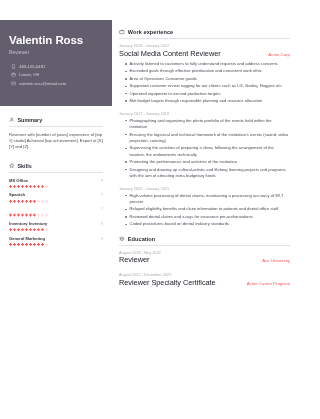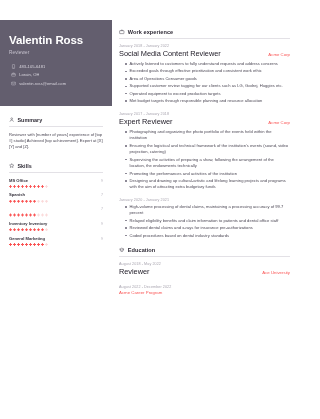--- a/index.html
+++ b/index.html
@@ -395,24 +395,20 @@
               <li>Actively listened to customers to fully understand requests and address concerns</li>
               <li>Exceeded goals through effective prioritization and consistent work ethic</li>
               <li>Area of Operations Consumer goods</li>
               <li>Supported customer review tagging for our clients such as LG, Godrej, Huggies etc.</li>
               <li>Operated equipment to exceed production targets</li>
               <li>Met budget targets through responsible planning and resource allocation</li>
             </ul>
           </div>
           <div class="entry">
             <div class="entry-date">January 2017 - January 2018</div>
-            <div class="entry-row">
-              <div class="entry-role">Expert Reviewer</div>
-              <div class="entry-org">Acme Corp</div>
-            </div>
             <ul class="bullets">
               <li>Photographing and organizing the photo portfolio of the events held within the institution</li>
               <li>Ensuring the logistical and technical framework of the institution's events (sound, video projection, catering)</li>
               <li>Supervising the activities of preparing a show, following the arrangement of the location, the endowments technically</li>
               <li>Promoting the performances and activities of the institution</li>
               <li>Designing and drawing up cultural-artistic and lifelong learning projects and programs with the aim of attracting extra budgetary funds</li>
             </ul>
           </div>
           <div class="entry">
             <div class="entry-date">January 2020 - January 2021</div>
@@ -441,19 +437,20 @@
           <div class="edu-entry">
             <div class="entry-date">August 2018 - May 2022</div>
             <div class="entry-row">
               <div class="entry-role">Reviewer</div>
               <div class="entry-org">Ace University</div>
             </div>
           </div>
           <div class="edu-entry">
             <div class="entry-date">August 2022 - December 2022</div>
             <div class="entry-row">
+              <div class="entry-role">Reviewer Specialty Certificate</div>
               <div class="entry-org">Acme Career Program</div>
             </div>
           </div>
         </div>
     </div>
   </div>
 </div>
 
 </body></html>

